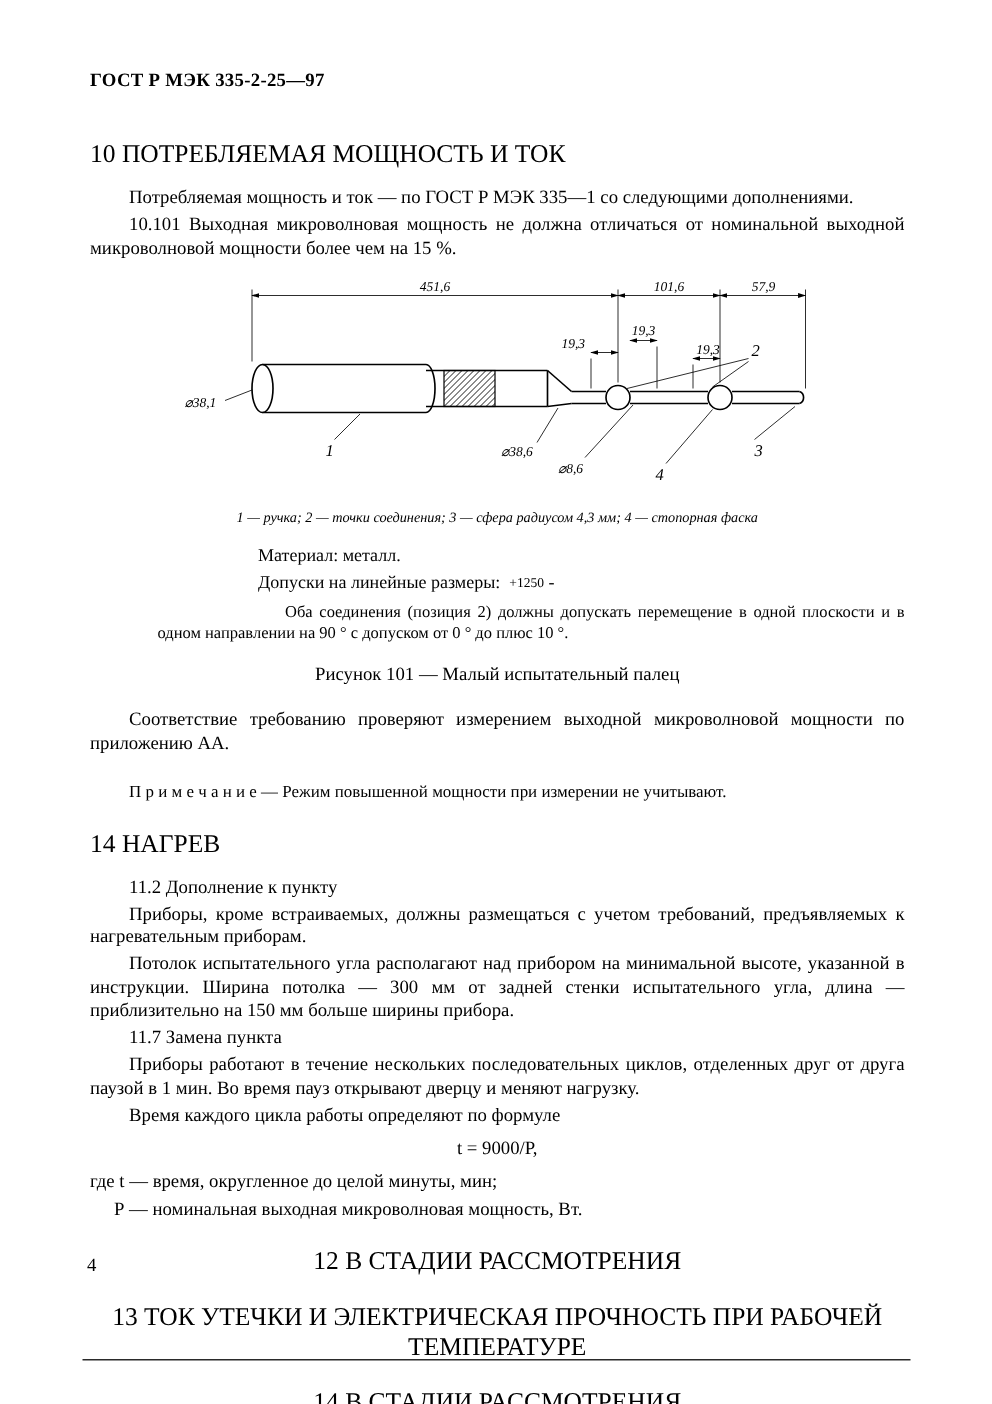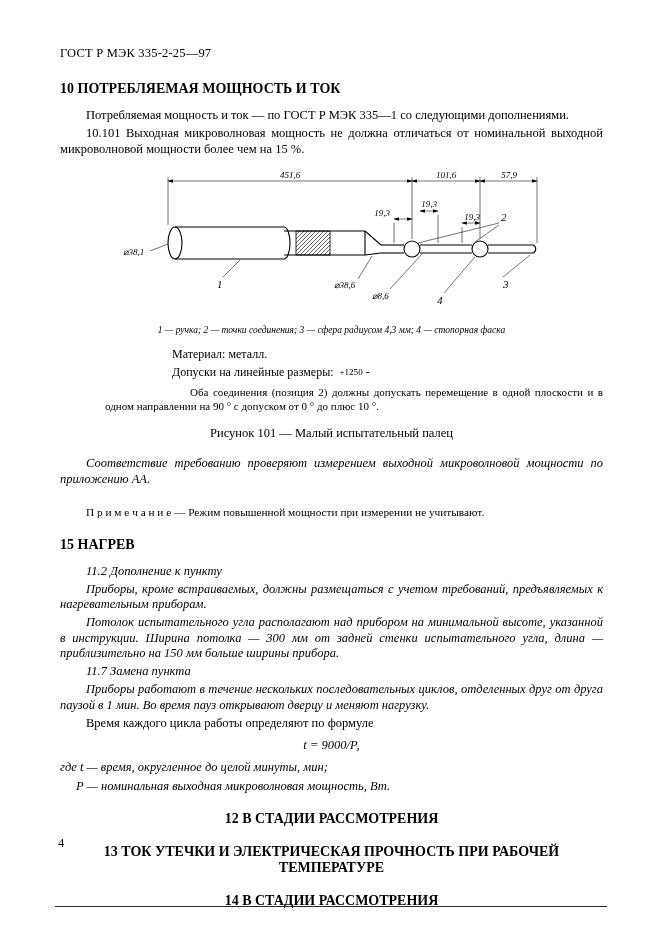--- a/index.html
+++ b/index.html
@@ -7,27 +7,27 @@
   body {
     width: 661px; height: 936px;
     font-family: "Liberation Serif", "DejaVu Serif", serif;
     color: #000;
     position: relative;
     overflow: hidden;
   }
   .page { position: absolute; inset: 0; background: #fff; }
   .content { position: absolute; left: 60px; top: 46px; width: 543px; }
 
-  .doc-header { font-weight: normal; font-size: 12.5px; margin-bottom: 20px; letter-spacing: 0.2px; }
+  .doc-header { font-weight: bold; font-size: 12.5px; margin-bottom: 32px; letter-spacing: 0.2px; }
 
-  h2.sec { font-weight: bold; font-size: 14px; margin: 17px 0 11px 0; }
+  h2.sec { font-weight: normal; font-size: 17px; margin: 17px 0 11px 0; }
   p { font-size: 12.5px; line-height: 1.22; margin-bottom: 3px; }
   .just { text-align: justify; }
   .ind { text-indent: 26px; }
-  .it { font-style: italic; }
+  .it { }
 
   .figure-wrap { margin-top: 8px; }
   .fig-svg { display: block; margin: 2px 0 0 62px; }
 
   .legend { font-size: 9.5px; text-align: center; margin-top: 8px; font-style: italic; }
   .material { font-size: 12px; margin: 12px 0 0 112px; }
   .tol-line { font-size: 12px; margin: 3px 0 0 112px; }
   .stack { display: inline-flex; flex-direction: row; vertical-align: middle;
            font-size: 9px; line-height: 1.05; margin-left: 3px; }
   .small-note { font-size: 11px; line-height: 1.25; margin: 6px 0 0 45px; text-indent: 85px; width: 498px; }
@@ -148,21 +148,21 @@
         <span>-</span>
       </div>
 
       <div class="small-note just">Оба соединения (позиция 2) должны допускать перемещение в одной плоскости и в одном направлении на 90 ° с допуском от 0 ° до плюс 10 °.</div>
       <div class="fig-caption">Рисунок 101 — Малый испытательный палец</div>
     </div>
 
     <p class="ind it just p-check">Соответствие требованию проверяют измерением выходной микроволновой мощности по приложению АА.</p>
     <p class="ind note-p">П р и м е ч а н и е — Режим повышенной мощности при измерении не учитывают.</p>
 
-    <h2 class="sec">15  НАГРЕВ</h2>
+    <h2 class="sec">14  НАГРЕВ</h2>
     <p class="ind it">11.2  Дополнение к пункту</p>
     <p class="ind it just">Приборы, кроме встраиваемых, должны размещаться с учетом требований, предъявляемых к нагревательным приборам.</p>
     <p class="ind it just">Потолок испытательного угла располагают над прибором на минимальной высоте, указанной в инструкции. Ширина потолка — 300 мм от задней стенки испытательного угла, длина — приблизительно на 150 мм больше ширины прибора.</p>
     <p class="ind it">11.7  Замена пункта</p>
     <p class="ind it just">Приборы работают в течение нескольких последовательных циклов, отделенных друг от друга паузой в 1 мин. Во время пауз открывают дверцу и меняют нагрузку.</p>
     <p class="ind">Время каждого цикла работы определяют по формуле</p>
     <p class="formula it">t = 9000/Р,</p>
     <p class="where it">где t — время, округленное до целой минуты, мин;</p>
     <p class="where where-2 it">Р — номинальная выходная микроволновая мощность, Вт.</p>
 

